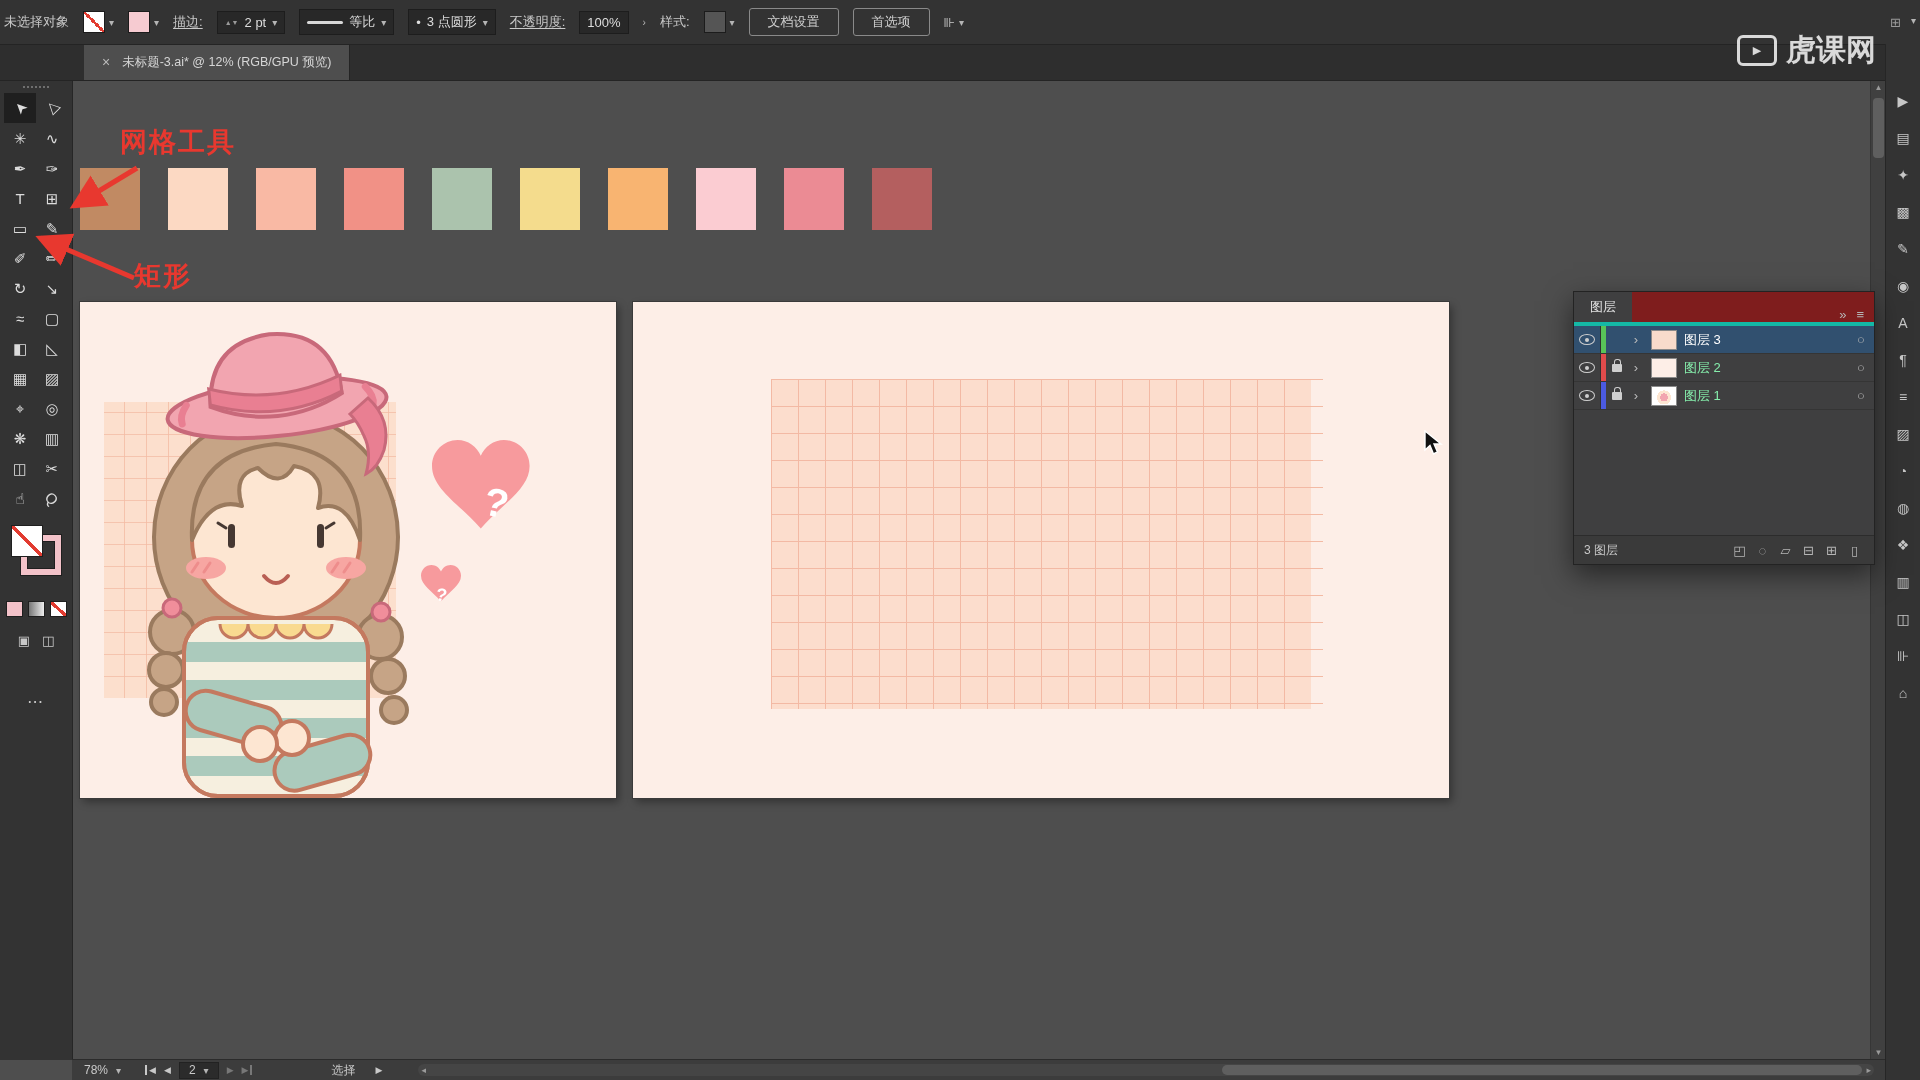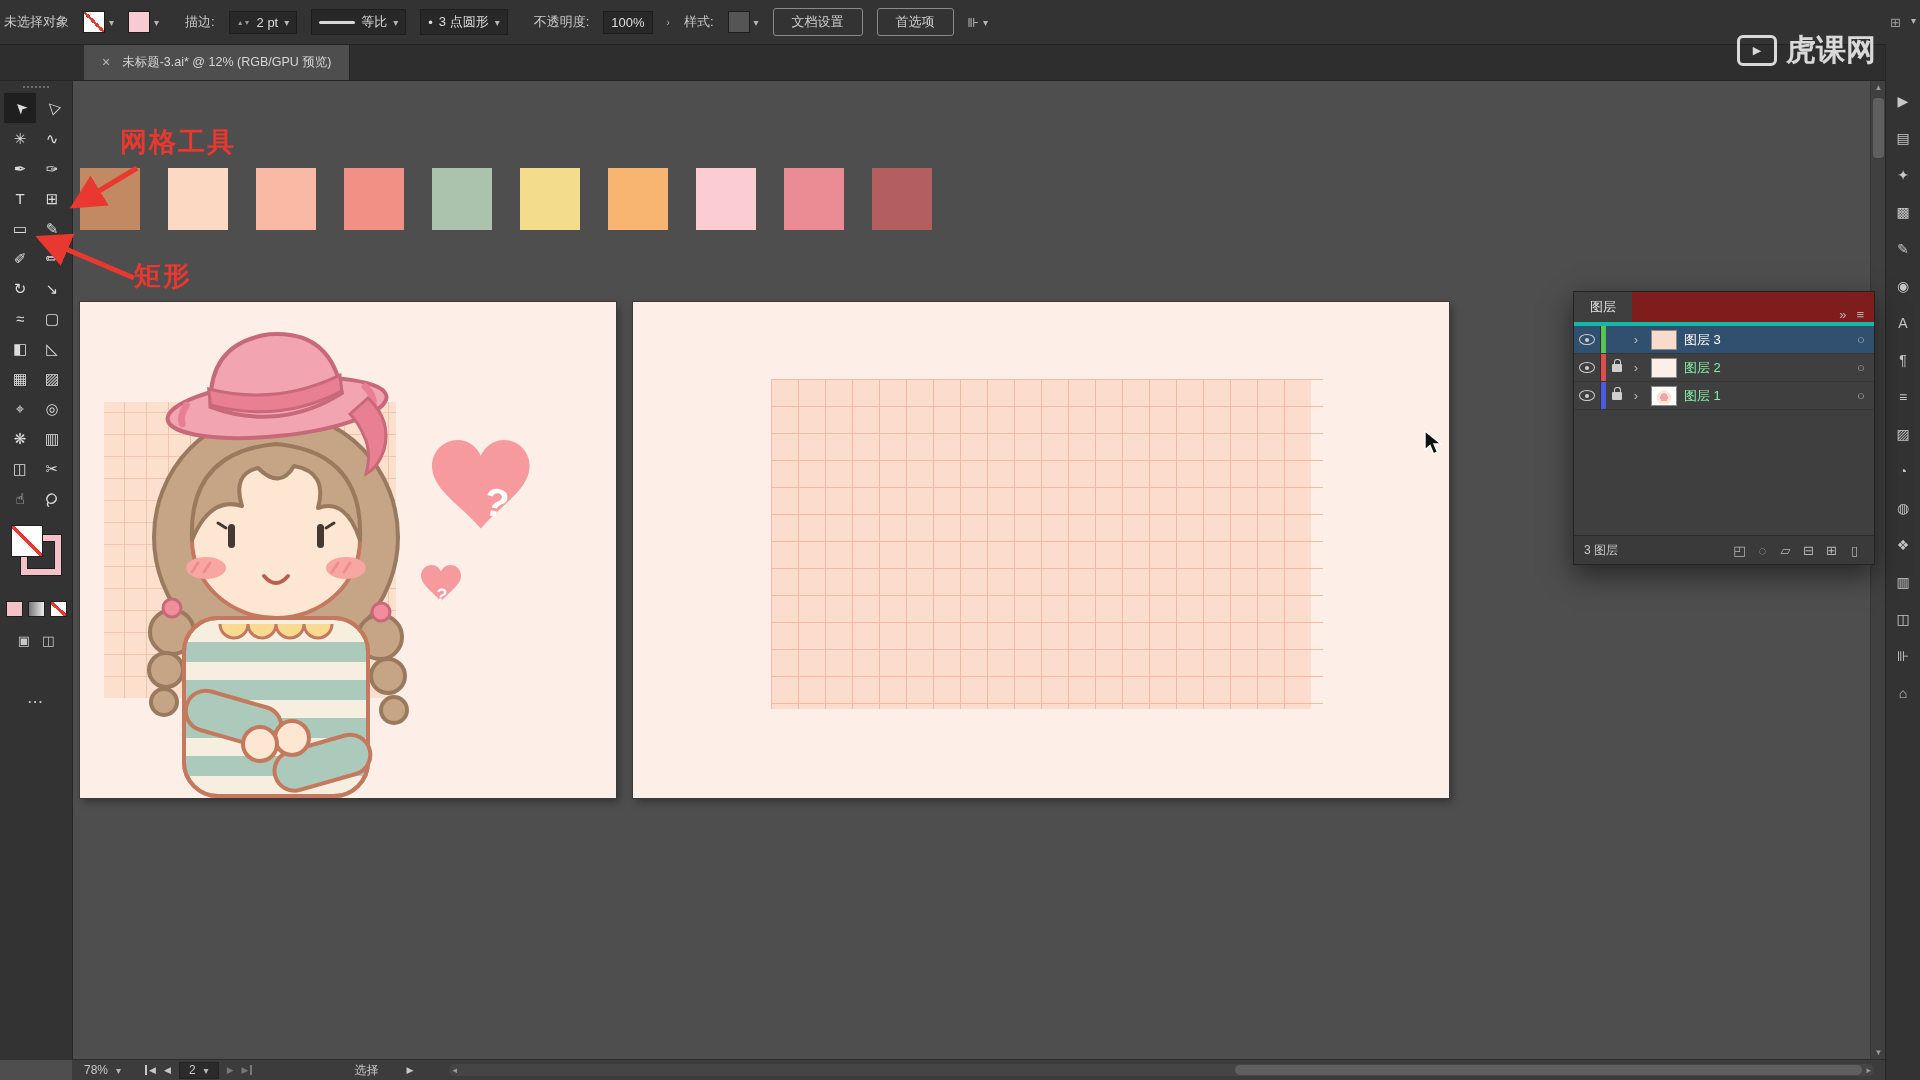--- a/index.html
+++ b/index.html
@@ -14,21 +14,21 @@
   .sw{width:20px;height:20px;border:1px solid #1c1c1c;display:inline-block;background:#fff;}
   .sw.none{background:linear-gradient(to top right,#fff 45%,#e23b30 45%,#e23b30 55%,#fff 55%);}
   .sw.pink{background:#f6cbd1;}
   .sw.empty{background:#555;}
   .caret{color:#b5b5b5;font-size:10px;}
   .stepper,.dropdown,.valuebox{display:inline-flex;align-items:center;gap:6px;background:#282828;
     border:1px solid #1d1d1d;padding:3px 7px;color:#ddd;}
   .spinner{display:inline-flex;flex-direction:column;font-size:7px;line-height:7px;color:#999;}
   .profline{display:inline-block;width:36px;height:3px;background:#d8d8d8;border-radius:2px;}
   .cb-label{color:#c9c9c9;}
-  .cb-label.link{text-underline-offset:2px;margin-left:12px;}
+  .cb-label.link{text-decoration:underline;text-underline-offset:2px;}
   .cb-btn{background:transparent;border:1px solid #8a8a8a;color:#cfcfcf;border-radius:3px;
     padding:4px 18px;font-size:13px;font-family:inherit;}
   .align-ctl{color:#c9c9c9;display:inline-flex;gap:4px;align-items:center;}
   .ws-right{margin-left:auto;display:inline-flex;gap:10px;color:#9a9a9a;}
 
   
   .tab-bar{position:absolute;top:44px;left:0;right:0;height:36px;background:#2e2e2e;
     border-bottom:1px solid #242424;z-index:25;}
   .doc-tab{position:absolute;left:84px;top:0;height:100%;display:flex;align-items:center;gap:12px;
     background:#4e4e4e;padding:0 18px;font-size:12.5px;color:#d6d6d6;border-right:1px solid #242424;}
@@ -126,21 +126,21 @@
     border-top:1px solid #2b2b2b;display:flex;align-items:center;gap:10px;padding:0 12px;
     font-size:12px;color:#c9c9c9;z-index:20;}
   .zoom-ctl{display:inline-flex;align-items:center;gap:8px;}
   .nav{display:inline-flex;align-items:center;gap:8px;margin-left:14px;}
   .nav-ends{font-size:9px;}
   .nav-first{border-left:2px solid #c9c9c9;padding-left:2px;}
   .nav-last{border-right:2px solid #777;padding-right:2px;color:#777;}
   .nav-dim{color:#777;}
   .nav-num{background:#2b2b2b;border:1px solid #222;padding:0 9px;display:inline-flex;gap:8px;
     align-items:center;height:15px;}
-  .tool-ind{margin-left:92px;display:inline-flex;gap:28px;align-items:center;}
+  .tool-ind{margin-left:69px;display:inline-flex;gap:20px;align-items:center;}
   .hscroll{flex:1;height:12px;margin-left:26px;background:#454545;border-radius:6px;position:relative;}
   .hthumb{position:absolute;right:12px;width:44%;top:1px;bottom:1px;background:#5f5f5f;border-radius:5px;}
   .hs-arrow{position:absolute;top:0;font-size:9px;color:#9a9a9a;line-height:12px;}
   .hs-arrow.l{left:3px;} .hs-arrow.r{right:3px;}
 
   
   .watermark{position:absolute;top:30px;right:44px;display:flex;gap:9px;align-items:center;
     color:rgba(255,255,255,.82);font-size:30px;font-weight:700;z-index:50;pointer-events:none;}
   .wm-tv{width:34px;height:25px;border:3px solid rgba(255,255,255,.82);border-radius:6px;
     display:flex;align-items:center;justify-content:center;font-size:11px;}

